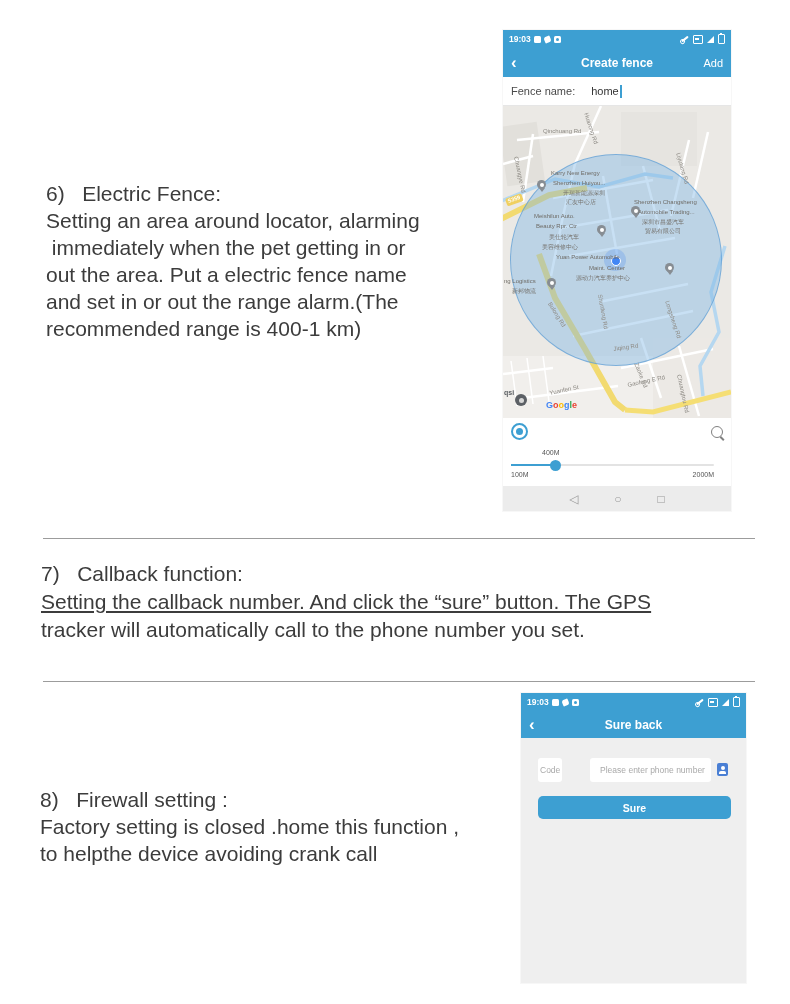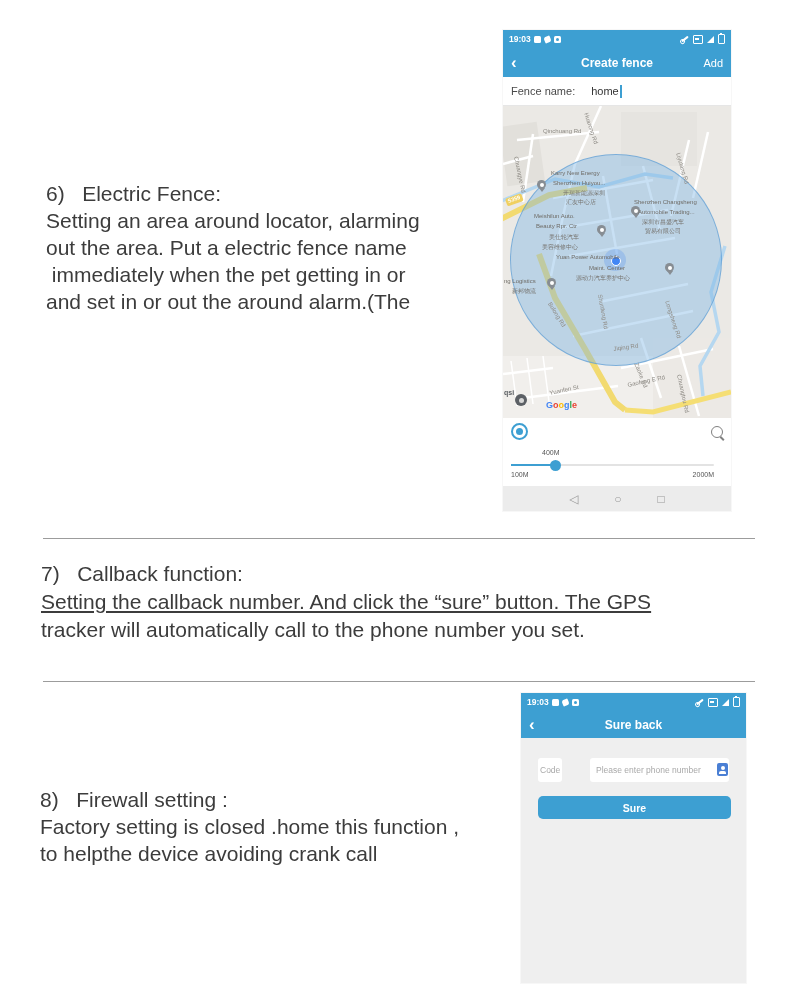--- a/index.html
+++ b/index.html
@@ -76,23 +76,24 @@
            border-radius:5px;color:#fff;font-weight:bold;font-size:10.5px;font-family:"Liberation Sans", sans-serif;}
 </style>
 </head>
 <body>
 
 <div class="page">
 
   <div class="sec" style="left:46px;top:180px;">
     <div class="h">6)   Electric Fence:</div>
     <div class="ln">Setting an area around locator, alarming</div>
+    <div class="ln"> immediately when the pet getting in or</div>
     <div class="ln">out the area. Put a electric fence name</div>
-    <div class="ln"> immediately when the pet getting in or</div>
-    <div class="ln">and set in or out the around alarm.(The</div>
+    <div class="ln">and set in or out the range alarm.(The</div>
+    <div class="ln">recommended range is 400-1 km)</div>
   </div>
 
   <div class="phone" style="left:503px;top:30px;width:228px;">
     <div class="sb">
       <span class="time">19:03</span>
       <span class="sbi"></span>
       <span class="sbi tags"></span>
       <span class="sbi pin"></span>
       <span class="sp"></span>
       <span class="ik"></span>
@@ -254,19 +255,19 @@
       <span class="isig"></span>
       <span class="ibat"></span>
     </div>
     <div class="hdr" style="height:27px;">
       <span class="back">‹</span>
       <span class="title">Sure back</span>
       <span class="action"></span>
     </div>
     <div class="p2body">
       <input class="inp" style="left: 17px; top: 20px; width: 24px; text-align: center;" placeholder="Code">
-      <input class="inp" style="left: 69px; top: 20px; width: 139px; padding-left: 6px; " placeholder="Please enter phone number">
+      <input class="inp" style="left: 69px; top: 20px; width: 121px; padding-left: 6px;  text-align: center;" placeholder="Please enter phone number">
       <span class="contact-ic" style="left:196px;top:25px;"></span>
       <button class="surebtn">Sure</button>
     </div>
   </div>
 
 </div>
 
 </body></html>

